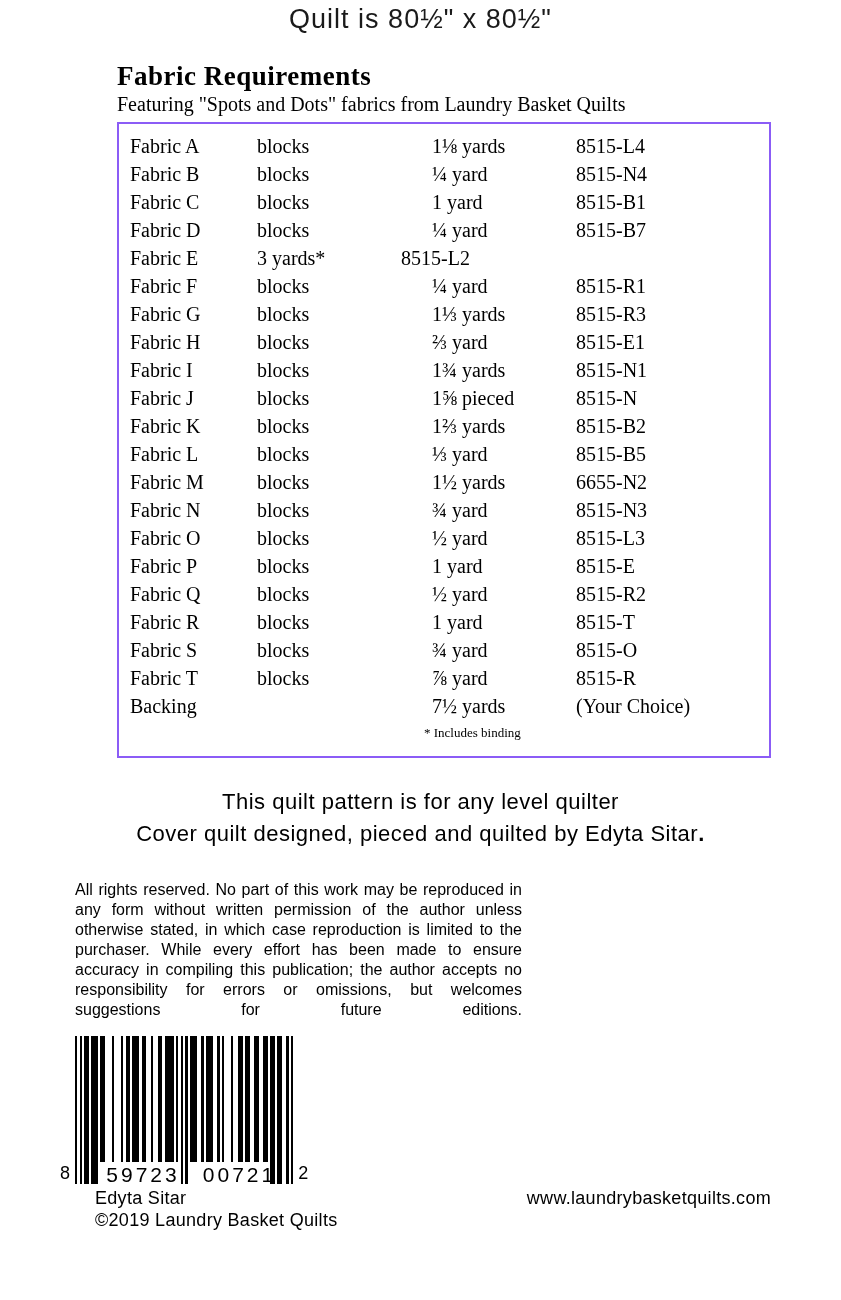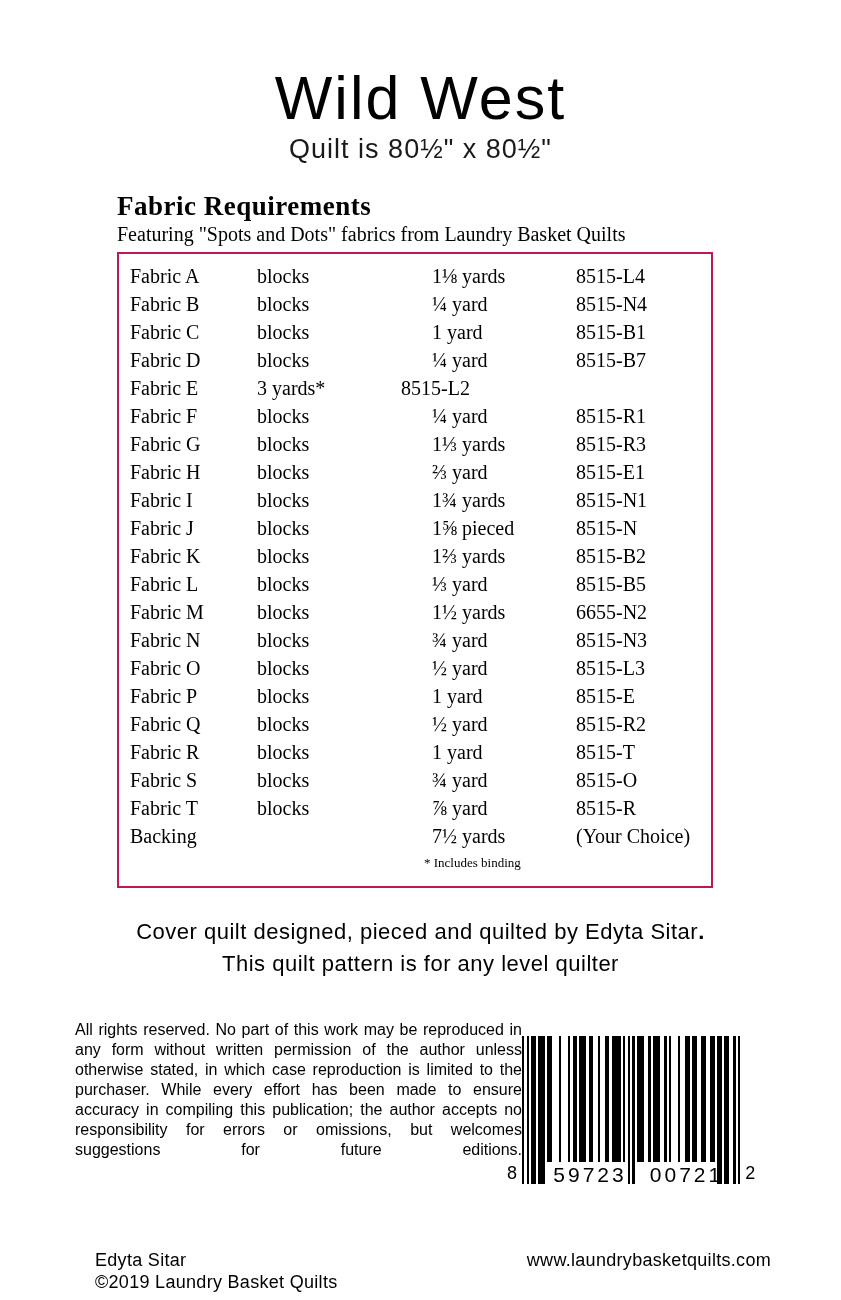--- a/index.html
+++ b/index.html
@@ -30,45 +30,47 @@
     letter-spacing: 1px;
     color: #1a1a1a;
   }
 
   
   .req-block { margin: 26px 0 12px 117px; width: 606px; font-family: Liberation Serif, serif; }
   .req-heading { font-size: 27px; font-weight: 700; letter-spacing: 0.5px; }
   .req-subheading { font-size: 20px; margin: 1px 0 6px 0; }
 
   .fabric-table {
-    border: 2px solid #be185d;
+    border: 2px solid #8b5cf6;
     padding: 8px 0 10px 0;
-    width: 596px;
+    width: 654px;
   }
   .t-row { display: flex; line-height: 28px; font-size: 20px; }
   .t-row .c { white-space: nowrap; }
   .c.name { margin-left: 11px; width: 127px; }
   .c.use  { width: 175px; }
   .c.yard { width: 144px; }
   .c.sku  { flex: 1; }
   .t-footnote {
     margin-left: 305px;
     font-size: 13px;
     line-height: 26px;
   }
 
   
   .notes { margin-top: 28px; text-align: center; font-size: 22px; line-height: 32px; letter-spacing: 0.5px; }
   .note-period { font-weight: 700; }
 
   
   .bottom {
-    margin: 40px 74px 0 75px;
+    margin: 30px 74px 0 75px;
     display: flex;
+    justify-content: space-between;
     align-items: flex-start;
+    flex-direction: column;
   }
   .legal {
     width: 447px;
     font-size: 16px;
     line-height: 20px;
     text-align: justify;
     text-align-last: justify;
     word-spacing: 1px;
   }
 
@@ -95,21 +97,20 @@
     letter-spacing: 0.3px;
     margin-left: 20px;
   }
   .footer .right { text-align: right; }
 </style>
 </head>
 <body>
 
 <div class="sheet">
 
-  <h1 class="title">Wild West</h1>
   <div class="subtitle">Quilt is 80½" x 80½"</div>
 
   <div class="req-block">
     <h2 class="req-heading">Fabric Requirements</h2>
     <div class="req-subheading">Featuring "Spots and Dots" fabrics from Laundry Basket Quilts</div>
 
     <div class="fabric-table">
       <div id="fabric-rows">
           <div class="t-row">
             <span class="c name">Fabric A</span>
@@ -235,22 +236,22 @@
             <span class="c use"></span>
             <span class="c yard">7½ yards</span>
             <span class="c sku">(Your Choice)</span>
           </div>
         </div>
       <div class="t-footnote">* Includes binding</div>
     </div>
   </div>
 
   <div class="notes">
+    <div>This quilt pattern is for any level quilter</div>
     <div><span>Cover quilt designed, pieced and quilted by Edyta Sitar</span><span class="note-period">.</span></div>
-    <div>This quilt pattern is for any level quilter</div>
   </div>
 
   <div class="bottom">
     <p class="legal">All rights reserved. No part of this work may be reproduced in any form without written permission of the author unless otherwise stated, in which case reproduction is limited to the purchaser. While every effort has been made to ensure accuracy in compiling this publication; the author accepts no responsibility for errors or omissions, but welcomes suggestions for future editions.</p>
 
     <div class="barcode">
       <div class="bars" id="bars">
           <div class="bar tall on"></div>
           <div class="bar tall"></div>
           <div class="bar tall on"></div>

